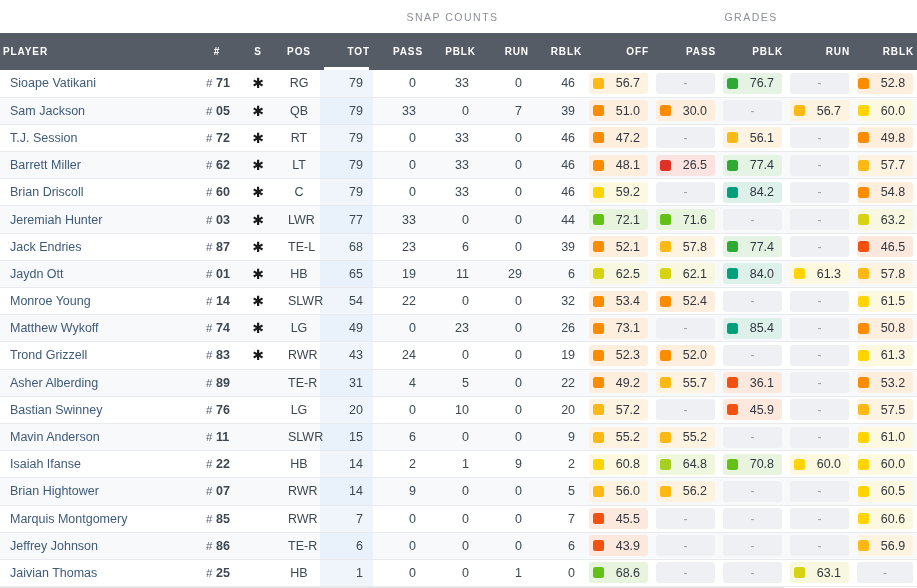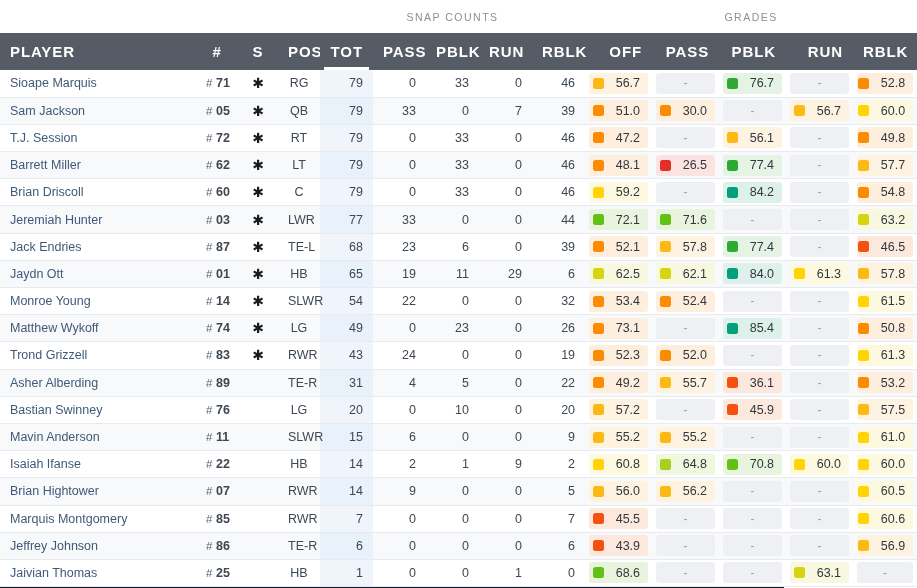--- a/index.html
+++ b/index.html
@@ -3,21 +3,21 @@
 <meta charset="utf-8">
 <style>
   * { box-sizing: border-box; }
   html, body {
     margin: 0; padding: 0;
     width: 917px; height: 588px;
     background: #ffffff;
     font-family: "Liberation Sans", sans-serif;
     overflow: hidden;
   }
-  #root { width: 784px; height: 588px; position: relative; background:#0f172a; }
+  #root { width: 784px; height: 588px; position: relative; background:#e5e5e5; }
 
   table.stat-table {
     width: 917px;
     border-collapse: collapse;
     table-layout: fixed;
   }
 
   
   tr.group-row { height: 33px; }
   tr.group-row th {
@@ -37,25 +37,25 @@
     border-right: 2px solid #ffffff;
   }
   th.group-cell.last { border-right: 0; }
   th.group-blank { background: #ffffff; }
 
   
   tr.head-row { height: 37px; }
   tr.head-row th {
     background: #565c66;
     color: #ffffff;
-    font-size: 15px;
+    font-size: 10px;
     font-weight: bold;
     letter-spacing: 0.9px;
     vertical-align: middle;
-    padding: 0 10px;
+    padding: 0 3px;
     border: 0;
     white-space: nowrap;
   }
   th.h-player { text-align: left; padding-left: 10px; }
   th.h-num, th.h-s, th.h-pos { text-align: center; }
   th.h-right { text-align: right; margin-top: 46px; }
   th.h-sorted {
     background: #3c4148;
     position: relative;
     text-align: right;
@@ -162,21 +162,21 @@
       <th class="h-right">RBLK</th>
       <th class="h-right">OFF</th>
       <th class="h-right">PASS</th>
       <th class="h-right">PBLK</th>
       <th class="h-right">RUN</th>
       <th class="h-right">RBLK</th>
     </tr>
   </thead>
   <tbody id="tbody">
         <tr class="odd">
-          <td class="c-player"><span class="pname">Sioape Marquis</span></td>
+          <td class="c-player"><span class="pname">Sioape Vatikani</span></td>
           <td class="c-num"><span class="hash">#</span> <span class="nval">71</span></td>
           <td class="c-s"><span>✱</span></td>
           <td class="c-pos">RG</td>
           <td class="c-snap c-tot">79</td>
           <td class="c-snap">0</td>
           <td class="c-snap">33</td>
           <td class="c-snap">0</td>
           <td class="c-snap">46</td>
           <td class="c-grade">
             <div class="gchip" style="background:#fdf3e0">

